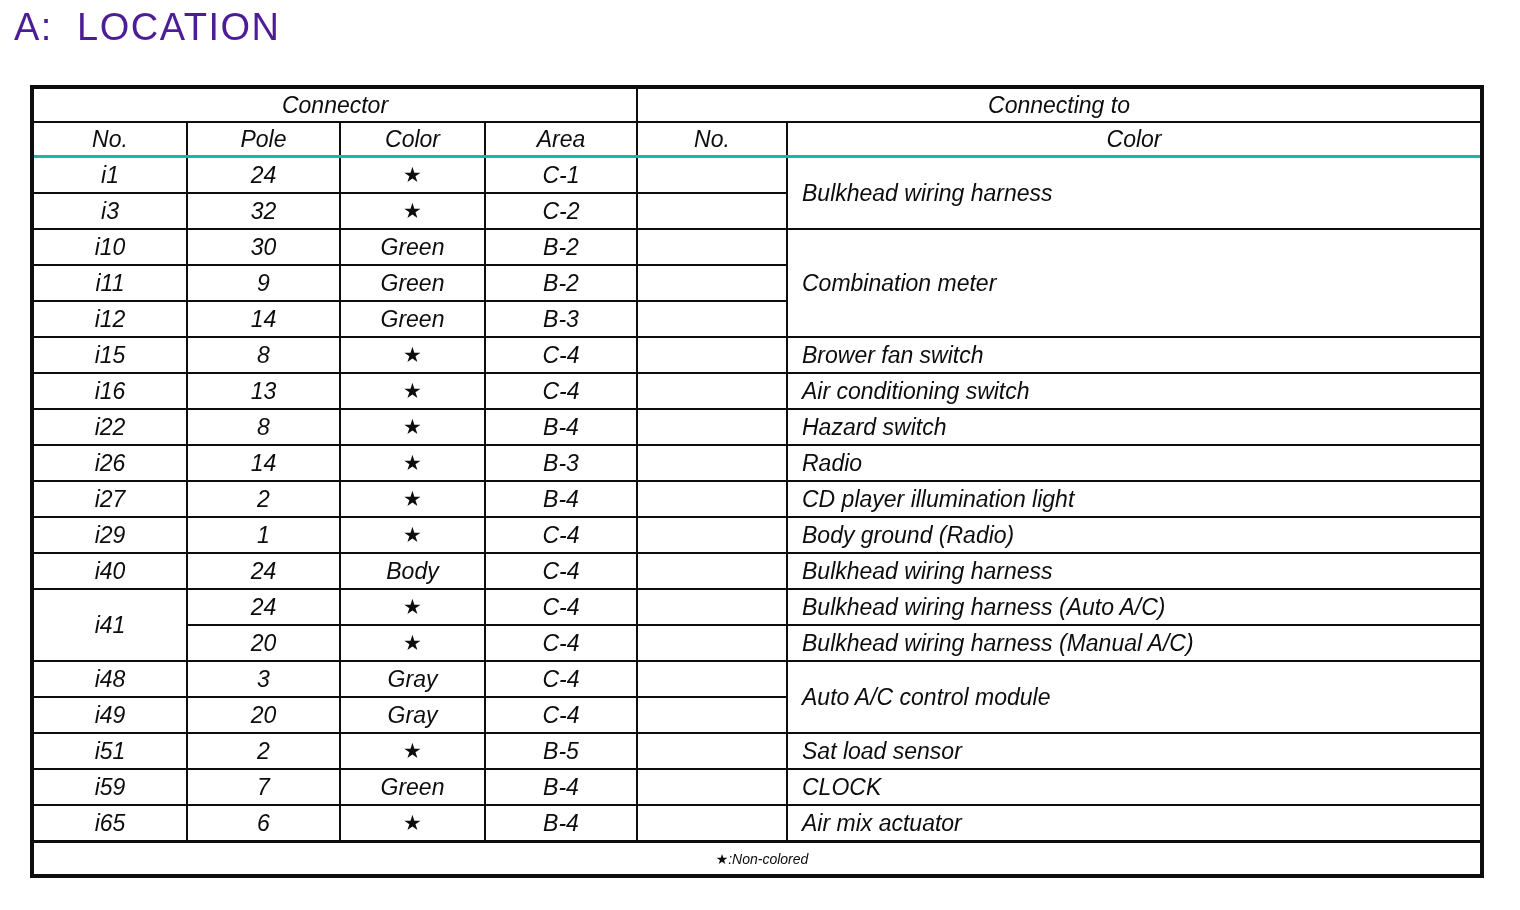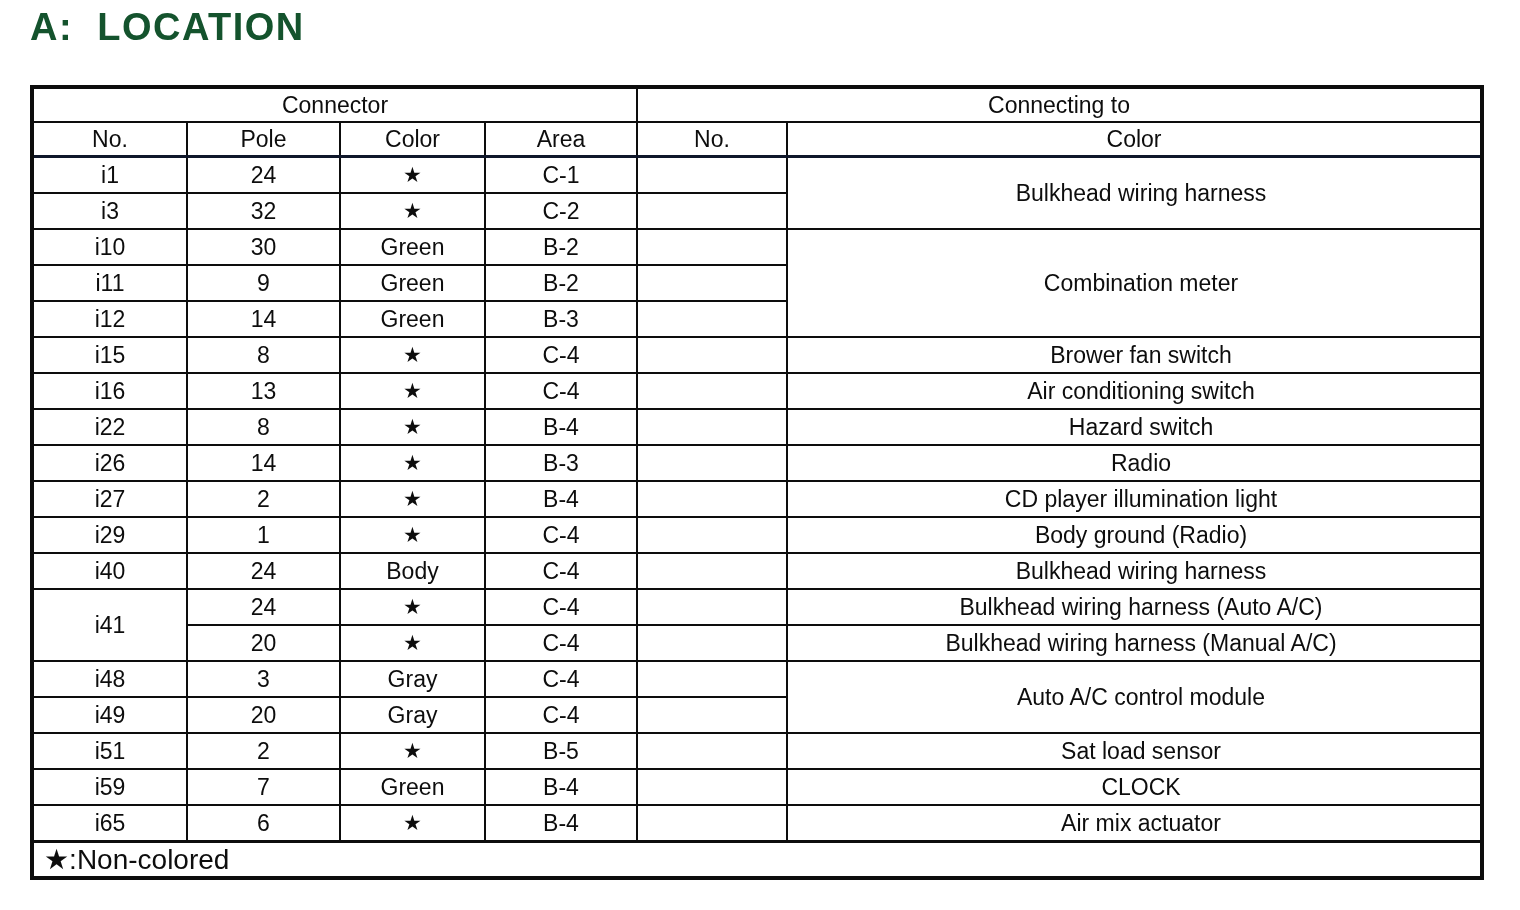--- a/index.html
+++ b/index.html
@@ -7,65 +7,66 @@
     padding: 0;
     background: #ffffff;
     width: 1520px;
     height: 910px;
     font-family: "Liberation Sans", "DejaVu Sans", sans-serif;
     color: #0d0d0d;
     position: relative;
   }
   .page-title {
     position: absolute;
-    left: 30px;
+    left: 14px;
     top: 6px;
     font-size: 38px;
-    font-weight: bold;
+    font-weight: normal;
     letter-spacing: 1.5px;
     white-space: pre;
-    color: #14532d;
+    color: #4c1d95;
   }
   table.loc-table {
     position: absolute;
     left: 30px;
     top: 85px;
     width: 1450px;
     border-collapse: collapse;
     table-layout: fixed;
     border: 4px solid #0d0d0d;
+    font-style: italic;
   }
   .loc-table th, .loc-table td {
     border: 2px solid #0d0d0d;
     font-size: 23px;
     font-weight: normal;
     text-align: center;
     vertical-align: middle;
     padding: 0;
     height: 34px;
     overflow: hidden;
   }
   .loc-table thead th {
     height: 32px;
   }
   .loc-table thead tr.sub-head th {
-    border-bottom: 3px solid #0f172a;
+    border-bottom: 3px solid #14b8a6;
   }
   .loc-table td.name-cell {
-    text-align: center;
+    text-align: left;
     padding-left: 14px;
   }
   .loc-table td.star {
     font-size: 21px;
   }
   .loc-table tfoot td {
-    text-align: left;
+    text-align: center;
     padding-left: 10px;
     height: 31px;
-    font-size: 28px;
+    font-size: 14px;
     border-top: 3px solid #0d0d0d;
   }
 </style>
 </head>
 <body>
 
 <div class="page-title">A:  LOCATION</div>
 
 <table class="loc-table">
   <colgroup>

